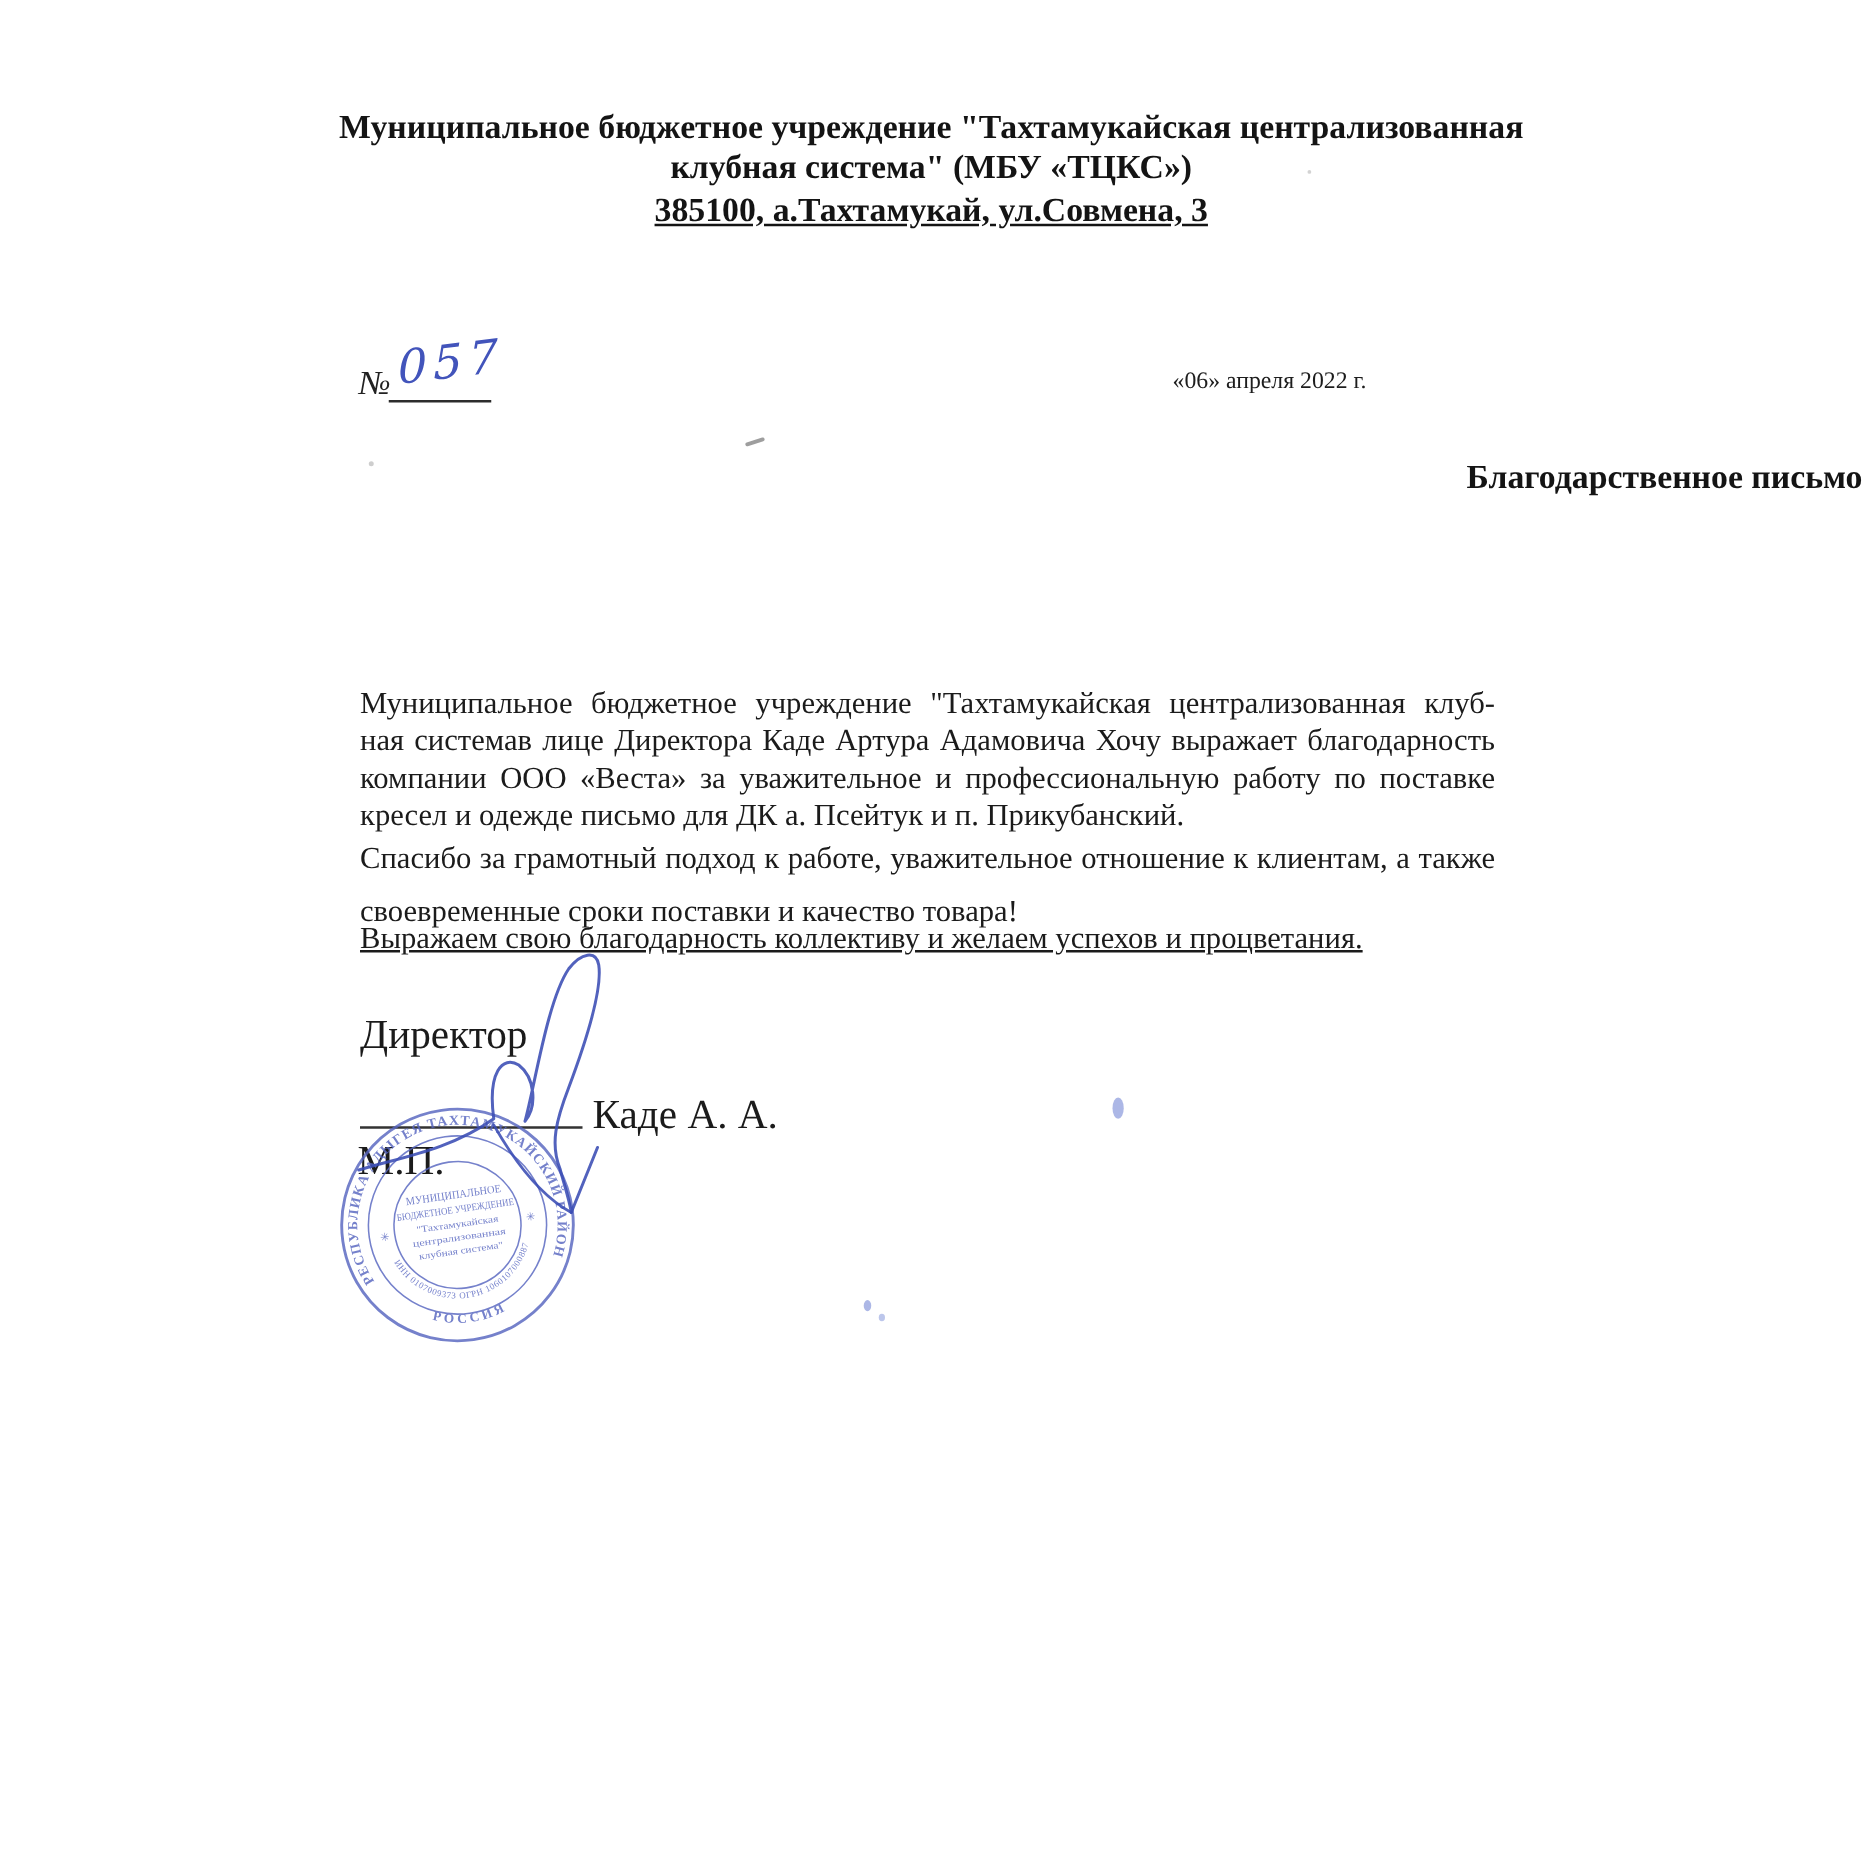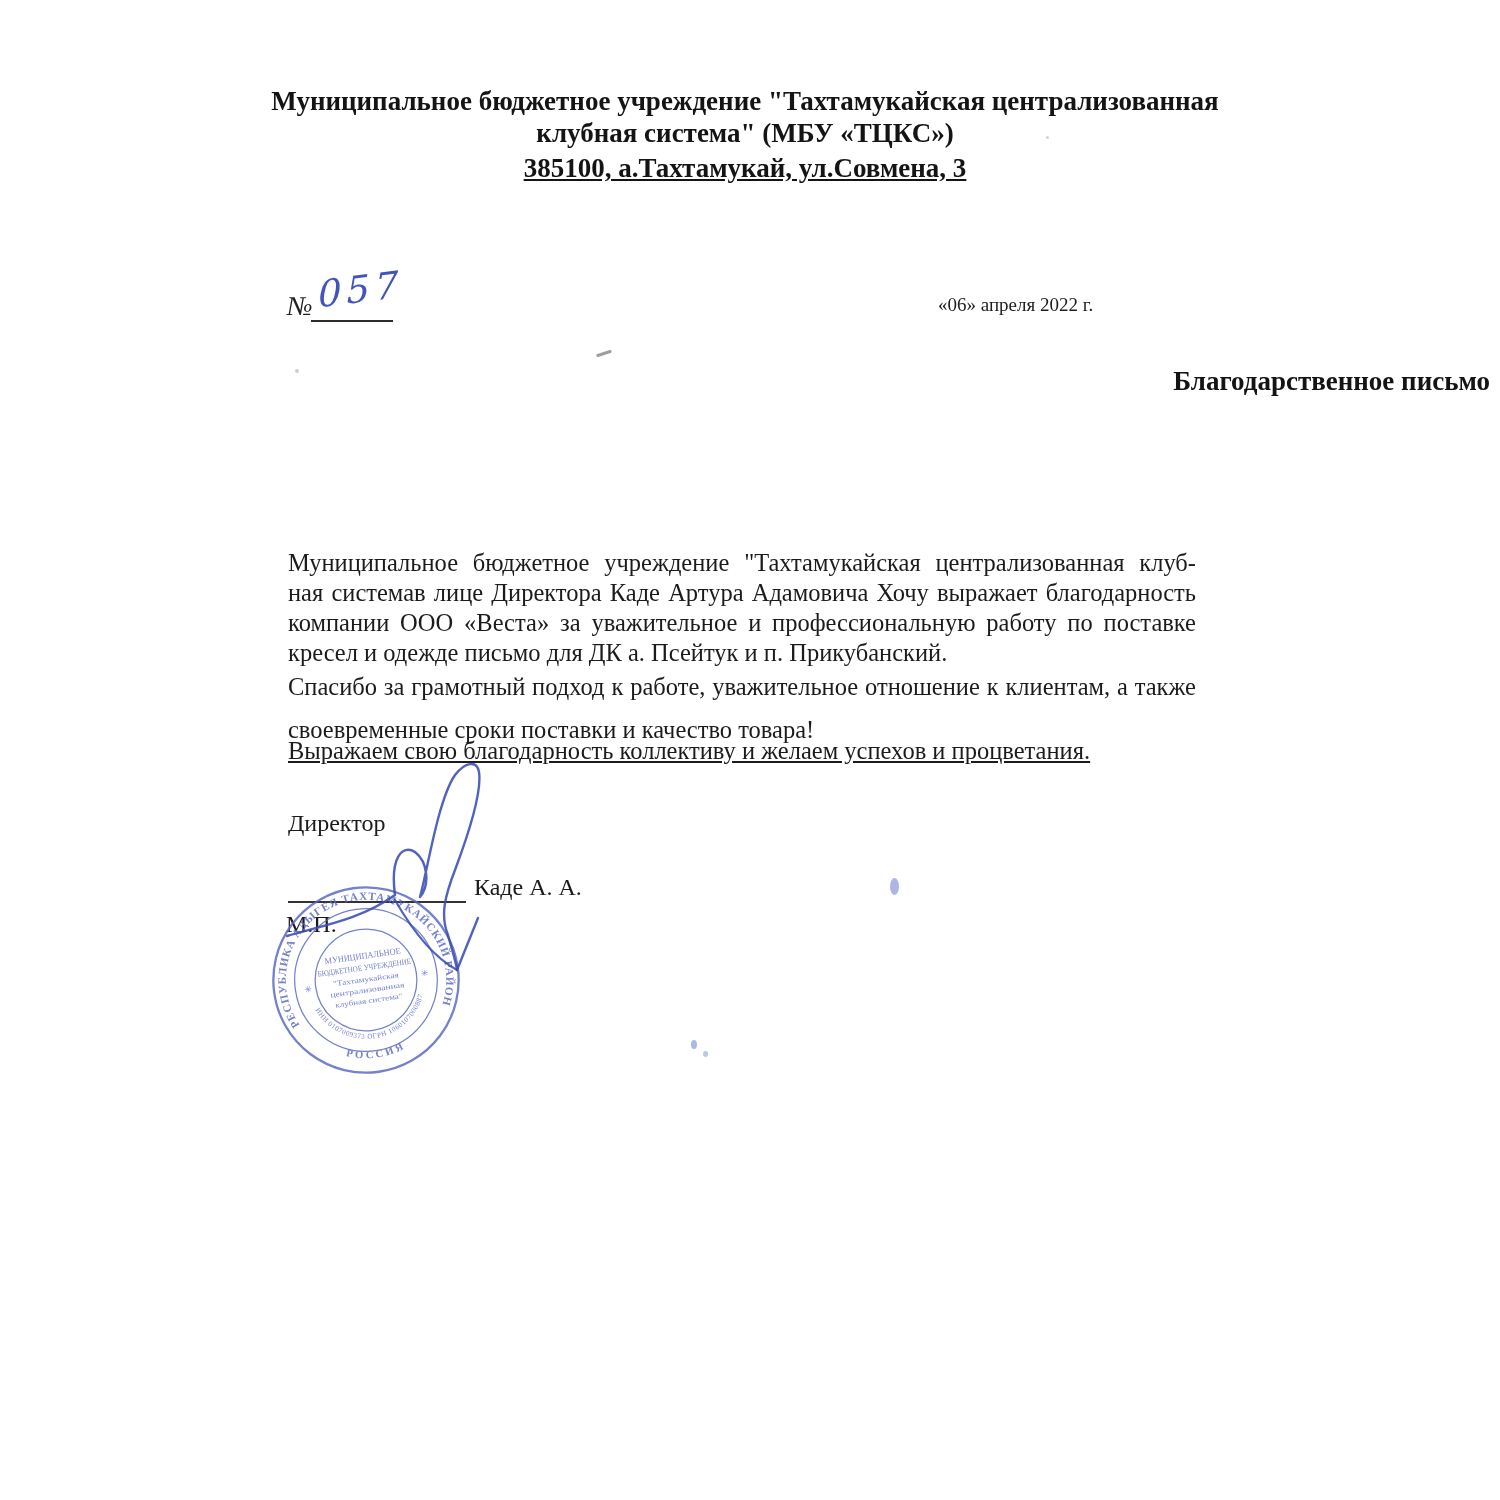--- a/index.html
+++ b/index.html
@@ -28,21 +28,21 @@
   .date{font-size:19px;color:#1d1d1d;}
   .doc-title{
     left:0;width:1490px;text-align:right;
     font-weight:bold;font-size:27px;color:#141414;
   }
   
   .body-line{
     width:908px;font-size:24.5px;line-height:30px;color:#1b1b1b;
   }
   .just{text-align:justify;text-align-last:justify;}
-  .plain{font-size:24px;color:#1b1b1b;}
+  .plain{font-size:33px;color:#1b1b1b;}
   .sig-underline{border-bottom:2px solid #333;}
   
   .speck{border-radius:50%;background:rgba(40,40,40,.45);}
   .blue-smudge{border-radius:50%;background:rgba(70,96,200,.45);}
   .ink{stroke:#3a4cb4;stroke-opacity:.88;fill:none;
        stroke-linecap:round;stroke-linejoin:round;}
   .stamp-svg text{fill:#5766c0;}
   .stamp-svg .ring-lg{font-size:12.5px;letter-spacing:1px;font-weight:bold;}
   .stamp-svg .ring-sm{font-size:8px;letter-spacing:.6px;}
   .stamp-svg .ring-bot{font-size:12px;letter-spacing:3px;font-weight:bold;}

